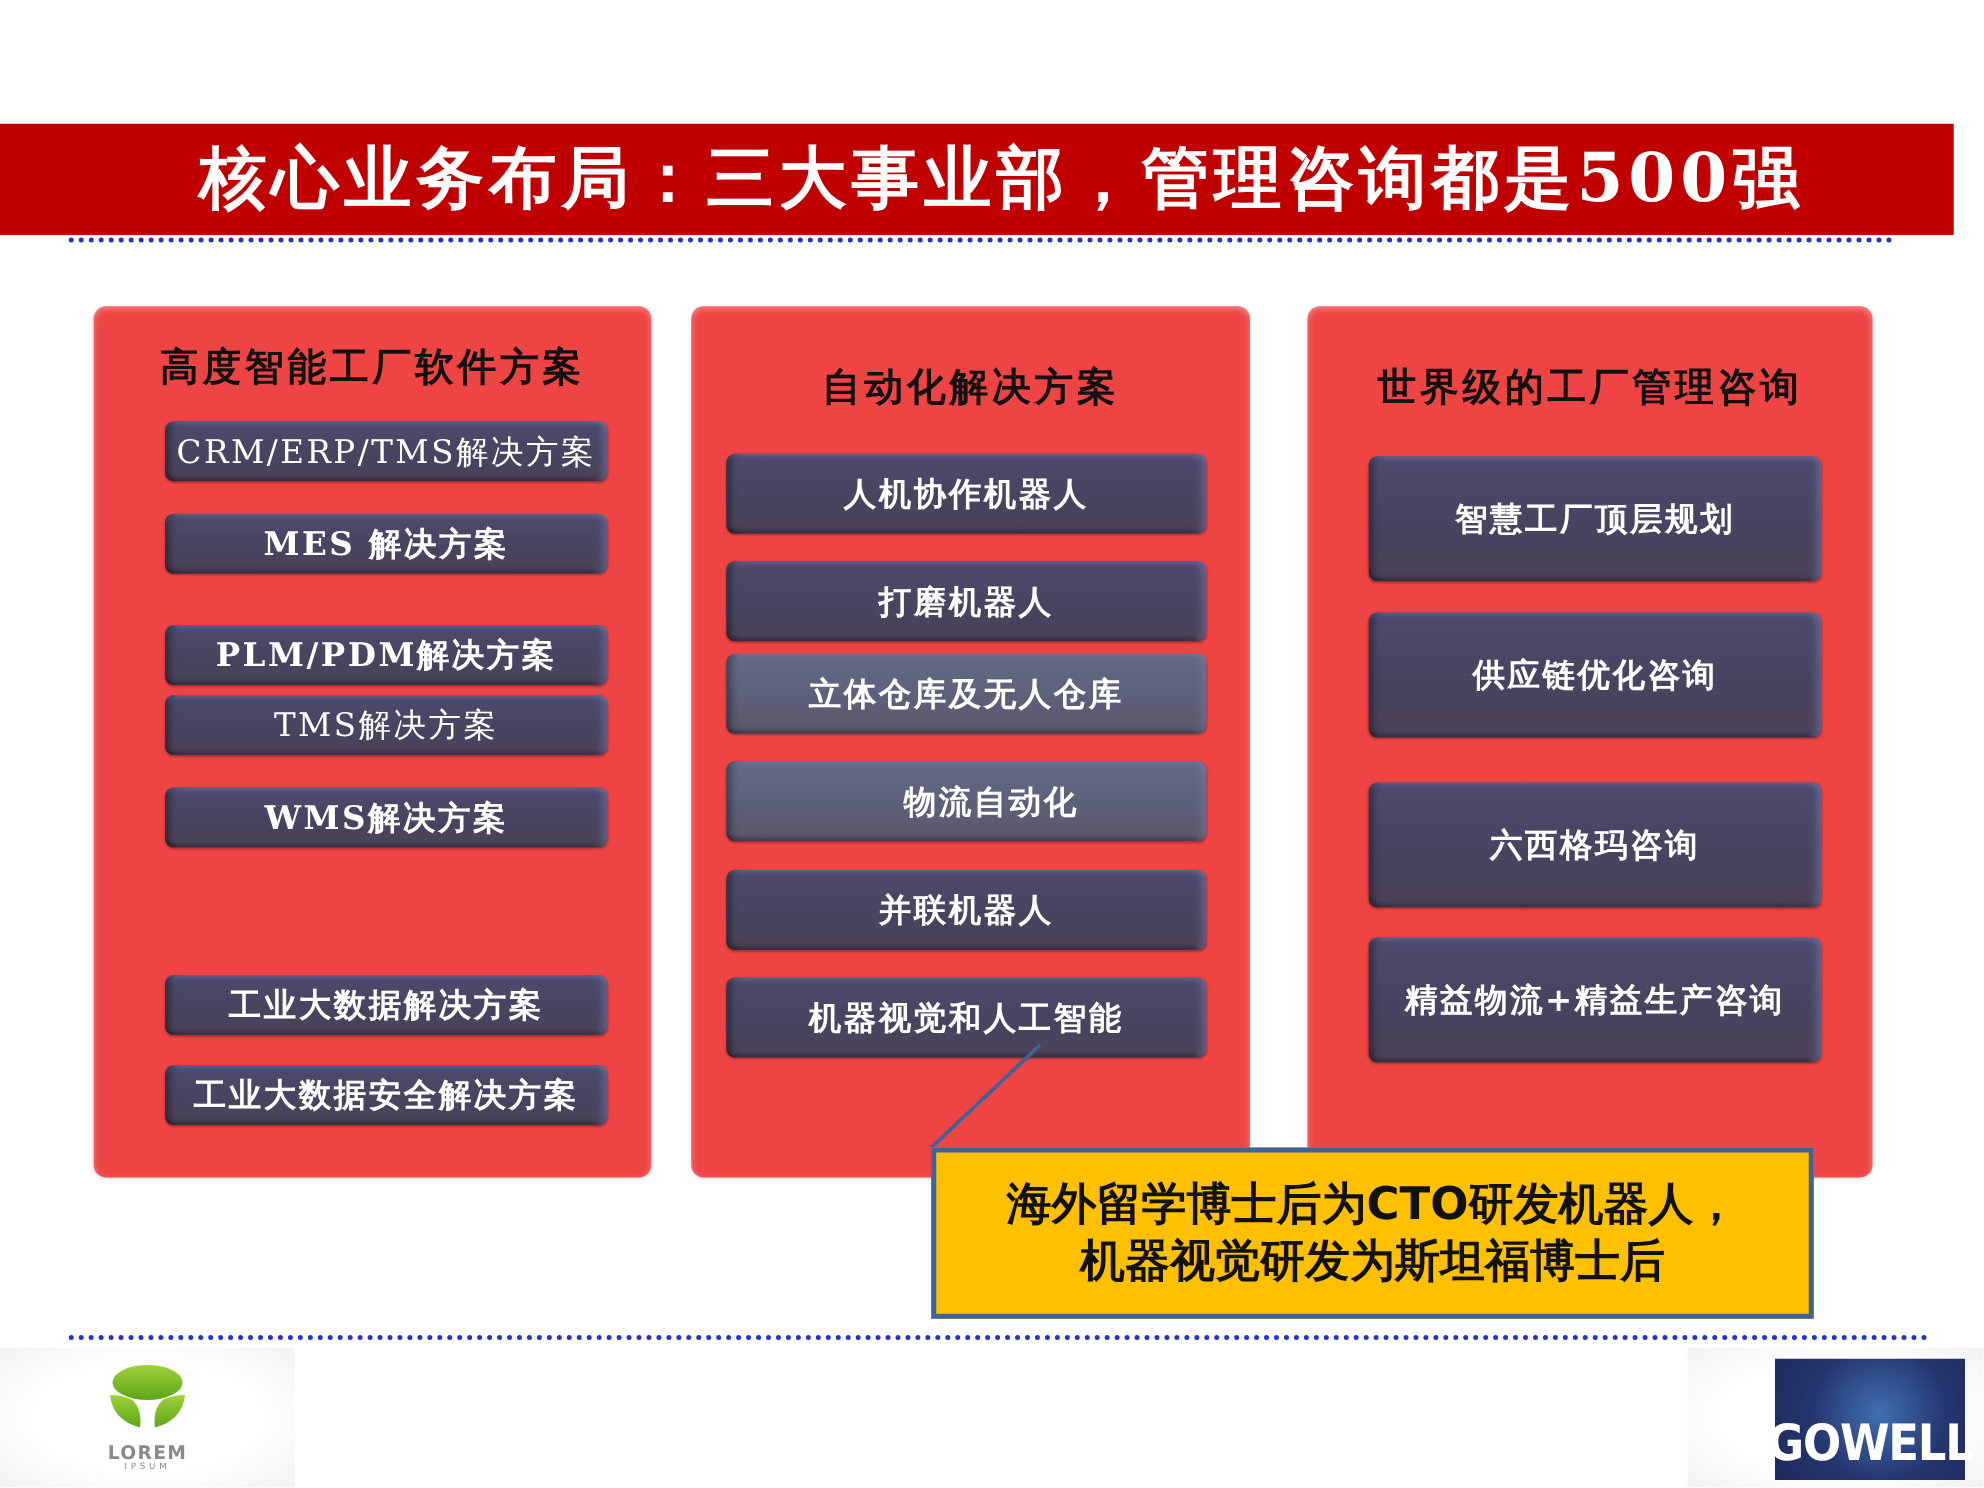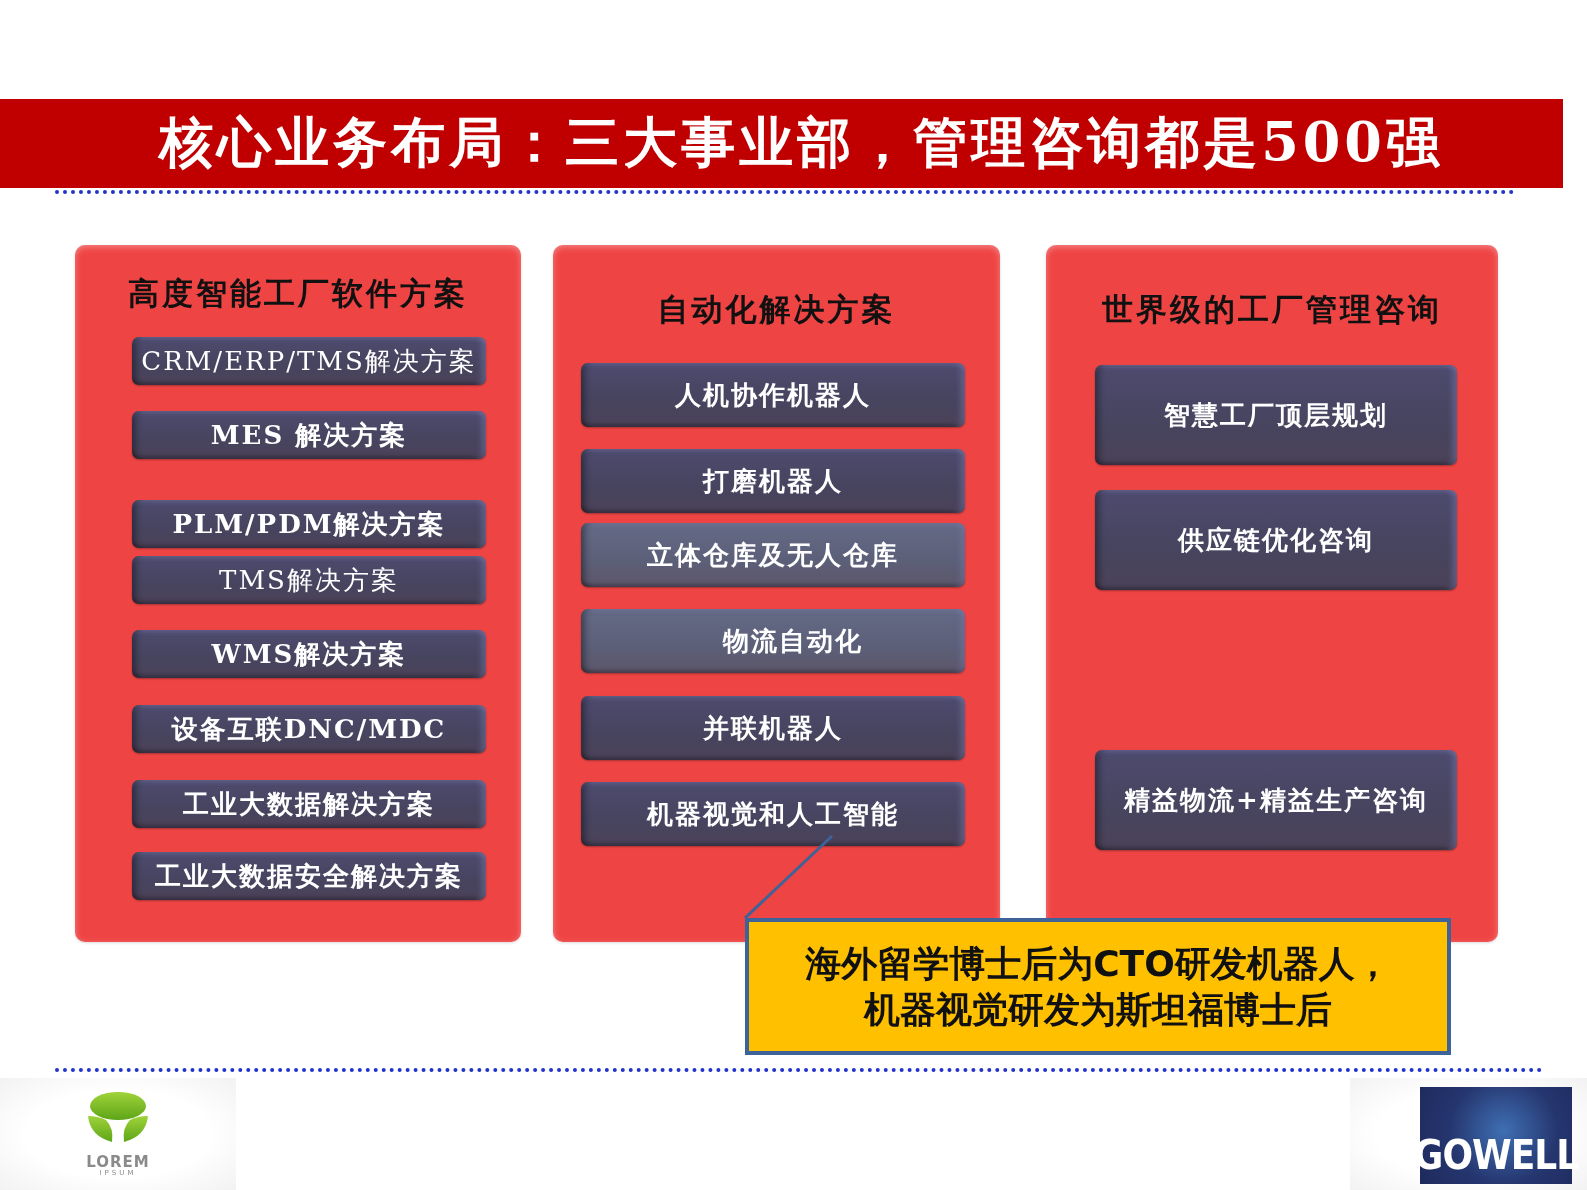--- a/index.html
+++ b/index.html
@@ -98,23 +98,20 @@
     </div>
   <div class="tile" style="left:57px; top:240px; width:354px; height:48px;margin-top:15px;">
       <span>PLM/PDM解决方案</span>
     </div>
   <div class="tile" style="left:57px; top:311px; width:354px; height:48px;">
       <span style="font-weight:normal;">TMS解决方案</span>
     </div>
   <div class="tile" style="left:57px; top:385px; width:354px; height:48px;">
       <span>WMS解决方案</span>
     </div>
-  <div class="tile" style="left:57px; top:460px; width:354px; height:48px;">
-      <span>设备互联DNC/MDC</span>
-    </div>
   <div class="tile" style="left:57px; top:535px; width:354px; height:48px;">
       <span>工业大数据解决方案</span>
     </div>
   <div class="tile" style="left:57px; top:607px; width:354px; height:48px;">
       <span>工业大数据安全解决方案</span>
     </div>
 </div>
 
 <div class="panel" style="left:553px; top:245px; width:447px; height:697px;">
   <div class="panel-title" style="top:44px;">自动化解决方案</div>
@@ -138,20 +135,23 @@
     </div>
 </div>
 
 <div class="panel" style="left:1046px; top:245px; width:452px; height:697px;">
   <div class="panel-title" style="top:44px;">世界级的工厂管理咨询</div>
   <div class="tile" style="left:49px; top:120px; width:362px; height:100px;">
       <span>智慧工厂顶层规划</span>
     </div>
   <div class="tile" style="left:49px; top:245px; width:362px; height:100px;">
       <span>供应链优化咨询</span>
+    </div>
+  <div class="tile" style="left:49px; top:381px; width:362px; height:100px;">
+      <span>六西格玛咨询</span>
     </div>
   <div class="tile" style="left:49px; top:505px; width:362px; height:100px;">
       <span>精益物流+精益生产咨询</span>
     </div>
 </div>
 
 <svg class="connector" width="1587" height="1190" style="pointer-events:none;">
   <line x1="832" y1="836" x2="745" y2="918" stroke="#3d6399" stroke-width="3"></line>
 </svg>
 

